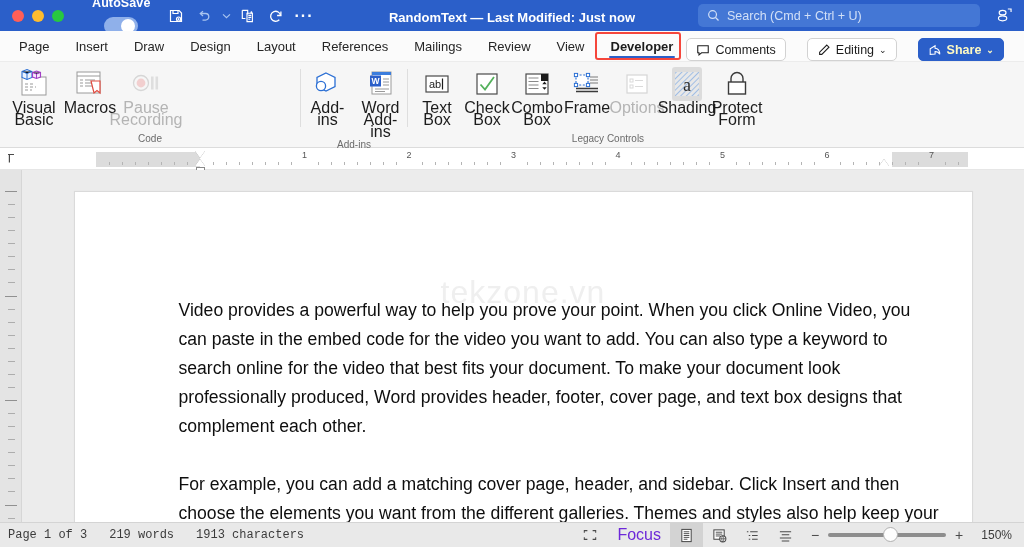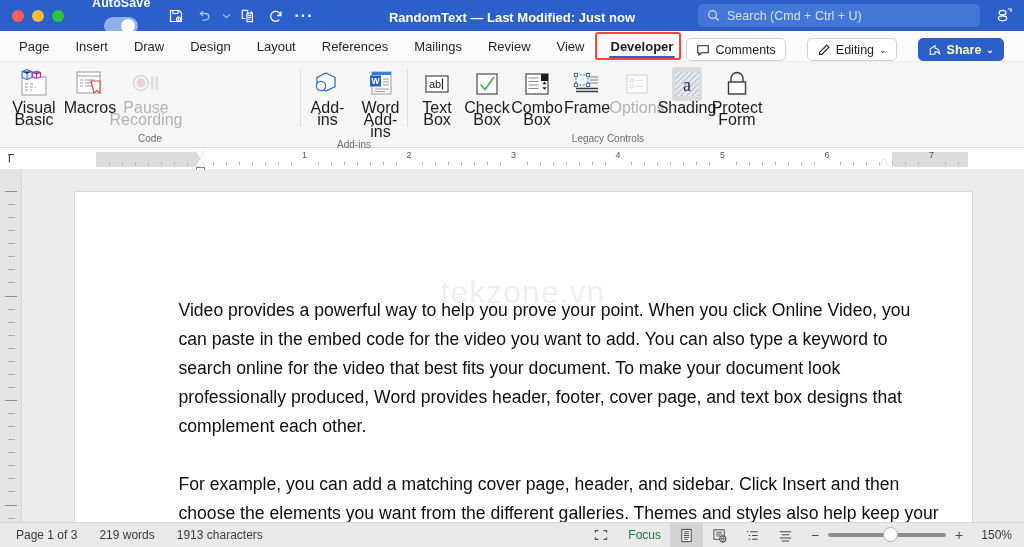--- a/index.html
+++ b/index.html
@@ -206,25 +206,25 @@
   }
   .doctext p { margin: 0; }
   .doctext p + p { margin-top: 29px; }
 
   
   .statusbar {
     flex: 0 0 25px; height: 25px; background: #e9e9e9;
     border-top: 1px solid #d4d4d4;
     display: flex; align-items: center; position: relative;
   }
-  .sb-left { display: flex; align-items: center; gap: 22px; padding-left: 16px;
-             font-size: 12px; color: #3b3b3b; }
+  .sb-left { display: flex; align-items: center; gap: 22px; padding-left: 8px;
+             font-size: 12px; color: #3b3b3b; font-family: Liberation Mono, monospace; }
   .sb-right { margin-left: auto; display: flex; align-items: center; gap: 0px; padding-right: 12px; }
   .sb-btn { height: 25px; display: flex; align-items: center; justify-content: center;
-            gap: 20px; padding: 0 9px; font-size: 12px; color: #15803d; }
+            gap: 20px; padding: 0 9px; font-size: 16px; color: #6d28d9; }
   .sb-btn.sel { background: #d3d3d3; }
   .zoomslider { display: flex; align-items: center; gap: 8px; padding: 0 8px; }
   .zsign { font-size: 14px; color: #4a4a4a; width: 10px; text-align:center; }
   .ztrack { width: 118px; height: 4px; background: #8d8d8d; border-radius: 2px; position: relative; }
   .zthumb { position: absolute; left: 55px; top: -6px; width: 15px; height: 15px;
             border-radius: 50%; background: #fdfdfd; border: 1px solid #b0b0b0; }
   .zval { font-size: 12px; color: #3b3b3b; width: 40px; text-align: right; }
 </style>
 </head>
 <body>

